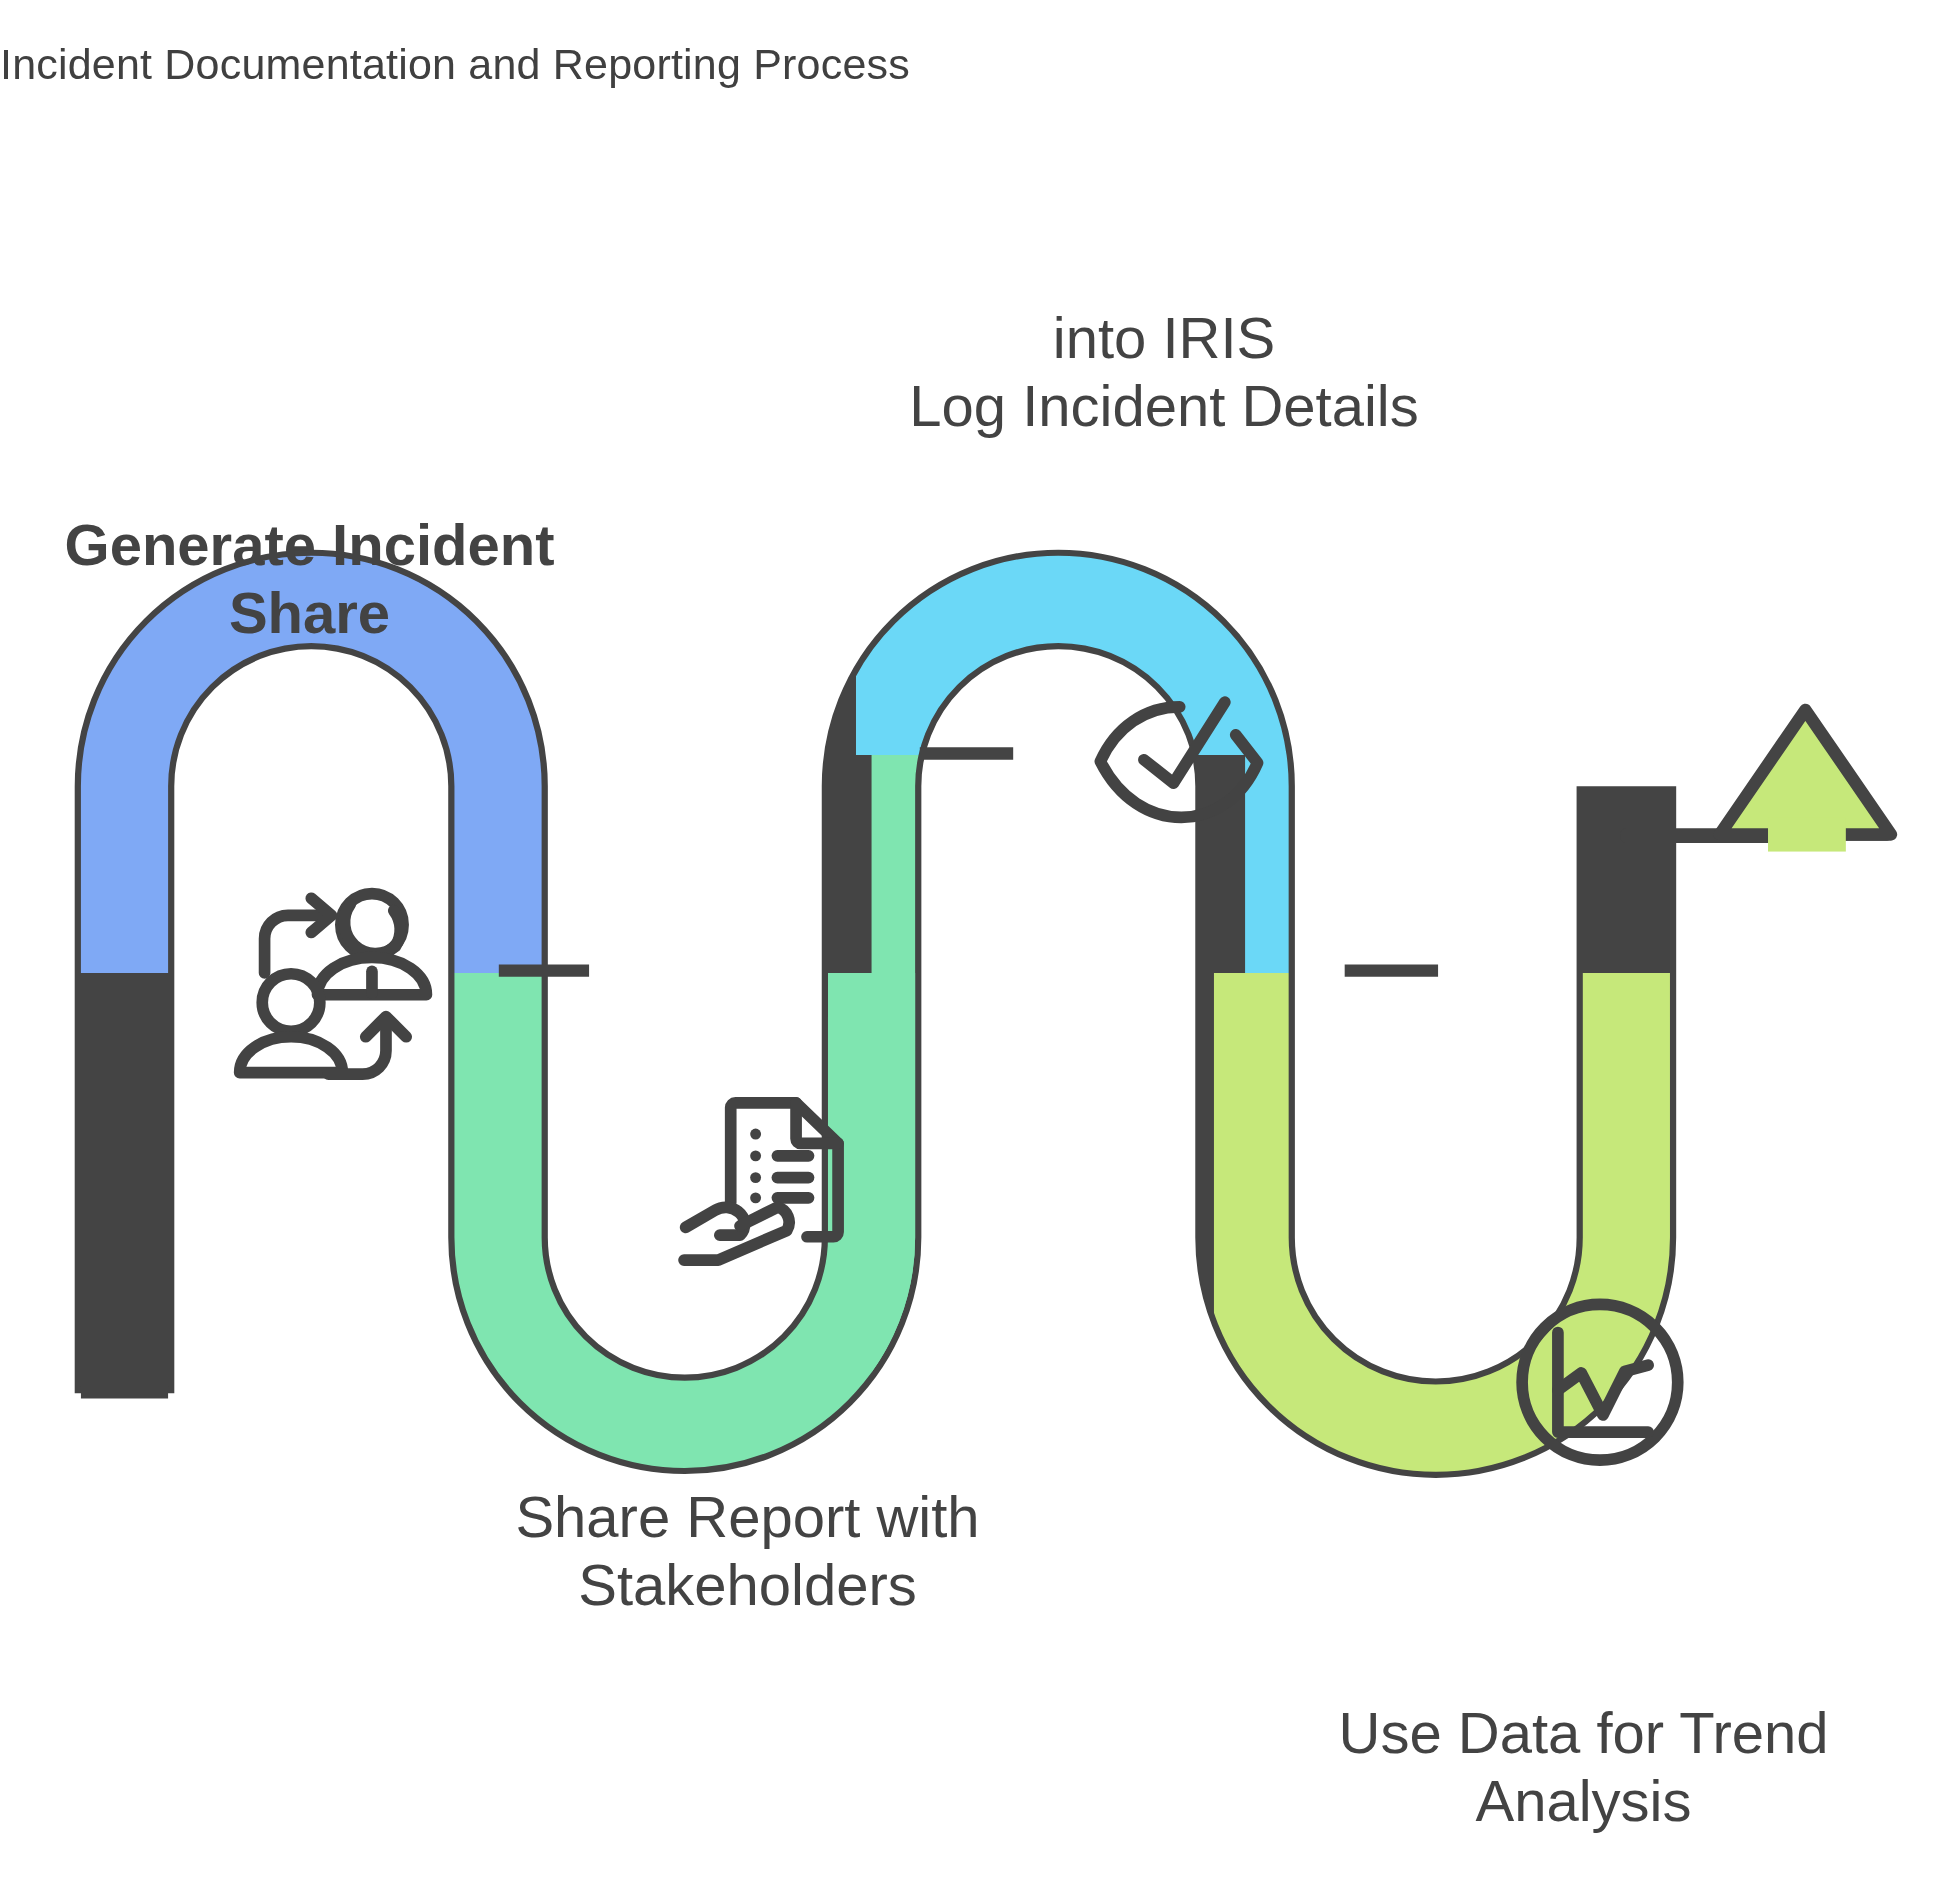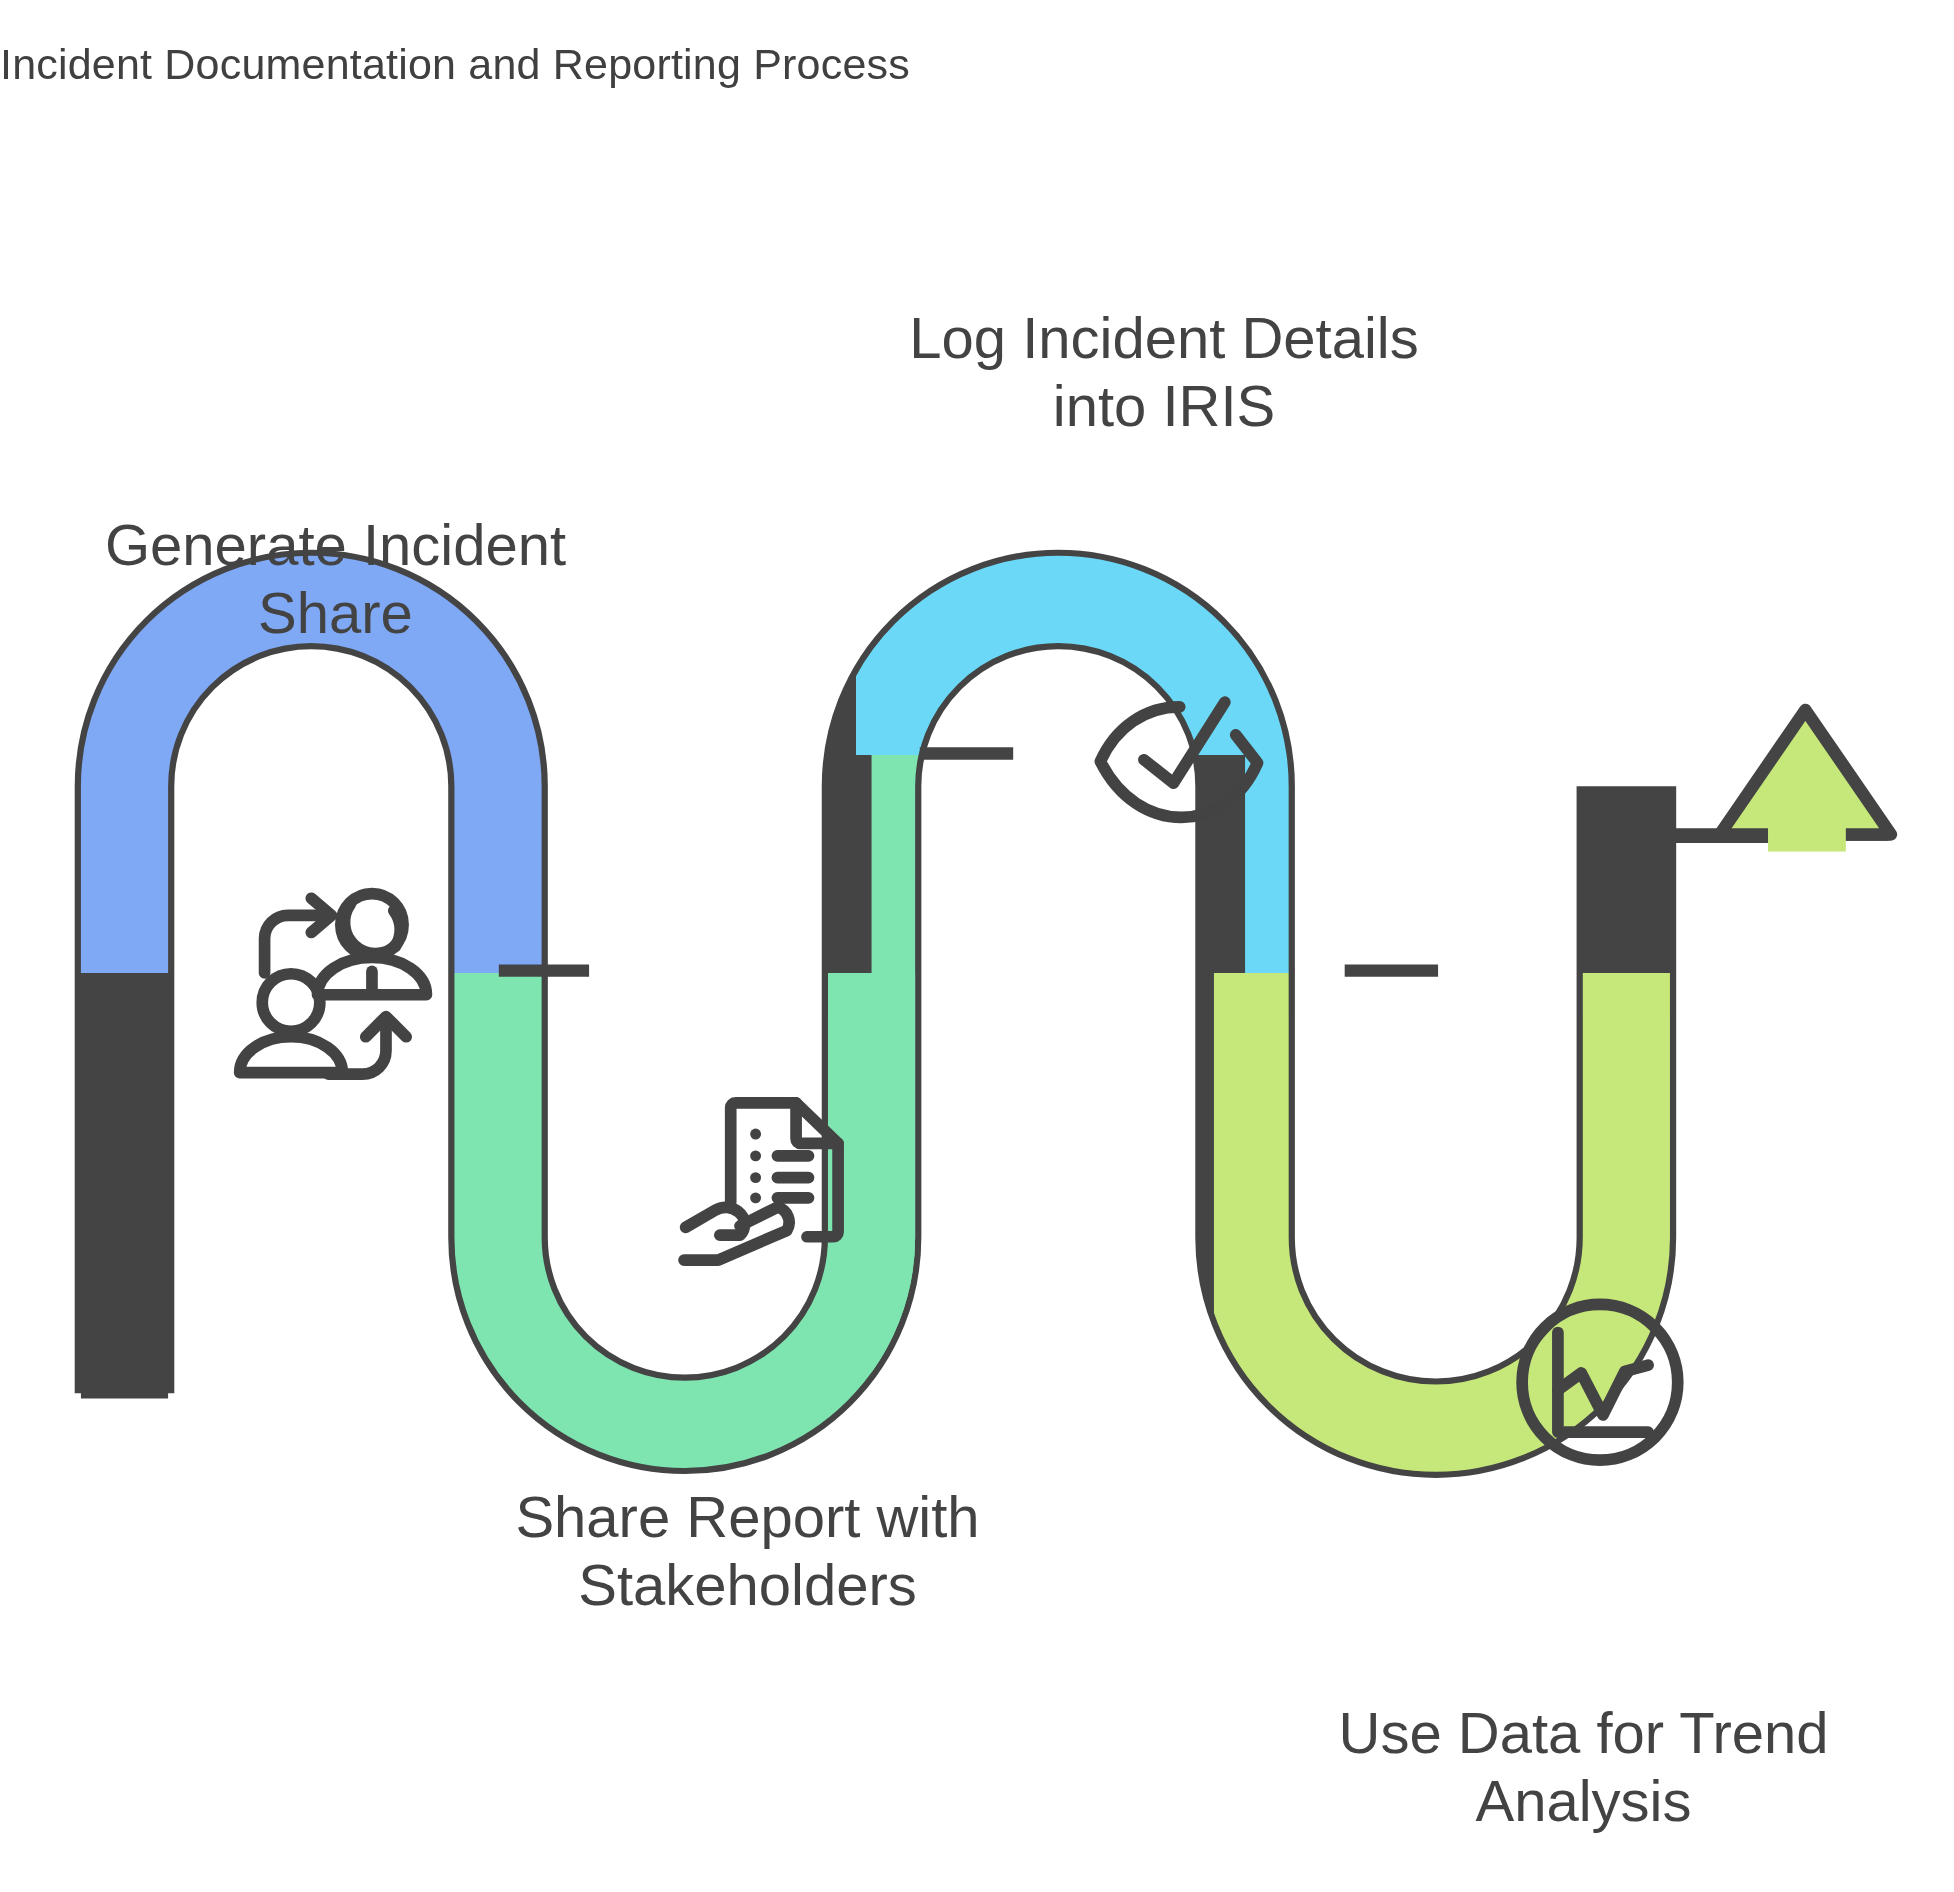--- a/index.html
+++ b/index.html
@@ -39,23 +39,24 @@
     position: absolute;
     text-align: center;
     font-family: "Liberation Sans", sans-serif;
     font-size: 58px;
     line-height: 1.18;
     font-weight: 400;
     color: #434343;
   }
 
   .label-generate-report {
-    left: 32px;
+    left: 6px;
     top: 511px;
     width: 607px;
+    font-weight: bold;
   }
   .label-log-incident {
     left: 802px;
     top: 304px;
     width: 724px;
   }
   .label-share-report {
     left: 413px;
     top: 1483px;
     width: 669px;
@@ -213,22 +214,22 @@
       <polyline points="54,118 84,96 112,150 140,94 170,86"></polyline>
     </g>
   </svg>
 
   <div class="step-label label-generate-report">
     <div>Generate Incident</div>
     <div>Share</div>
   </div>
 
   <div class="step-label label-log-incident">
+    <div>into IRIS</div>
     <div>Log Incident Details</div>
-    <div>into IRIS</div>
   </div>
 
   <div class="step-label label-trend-analysis">
     <div>Use Data for Trend</div>
     <div>Analysis</div>
   </div>
 
   <div class="step-label label-share-report">
     <div>Share Report with</div>
     <div>Stakeholders</div>

